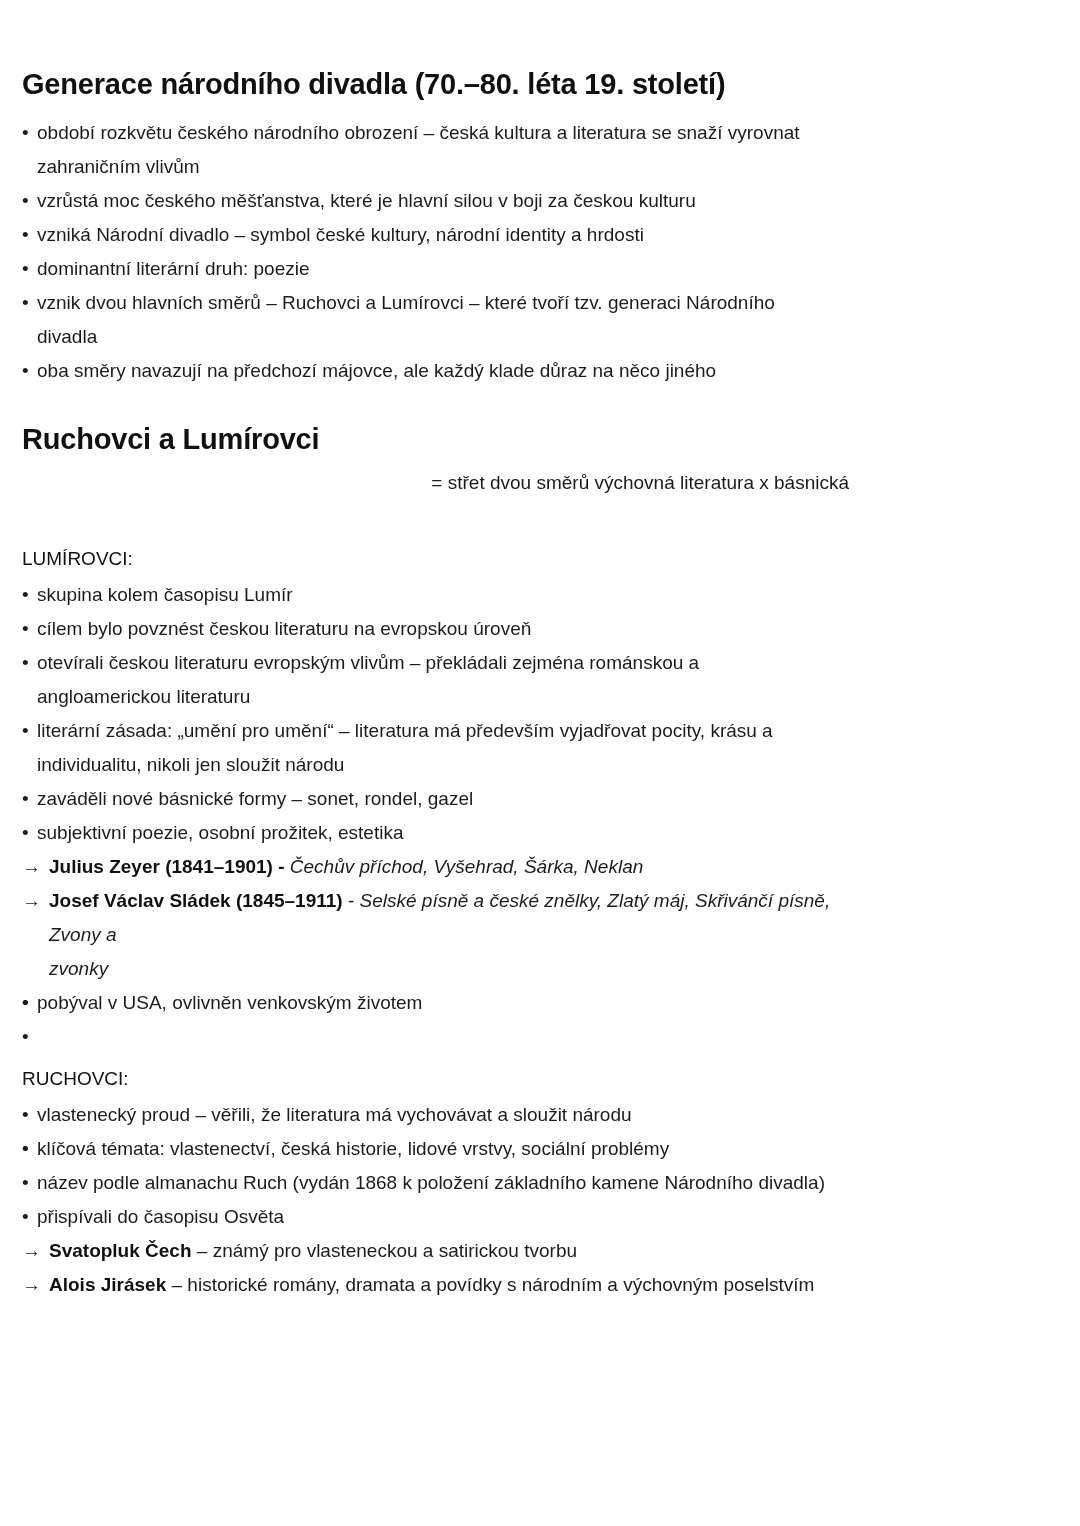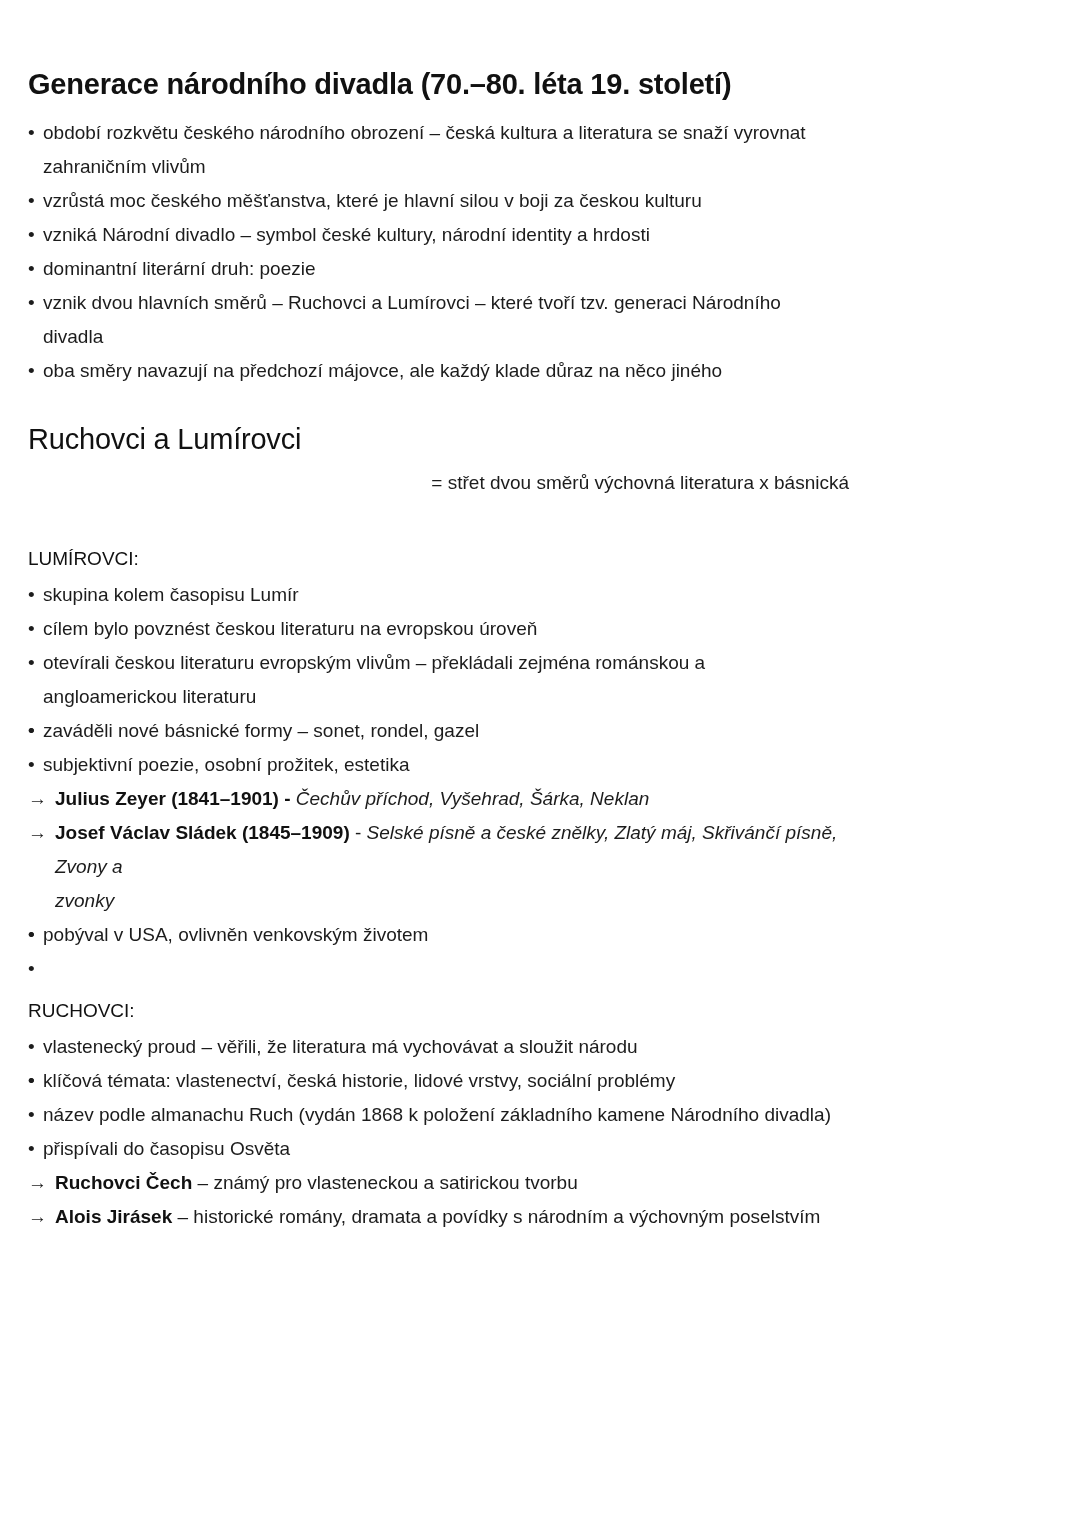--- a/index.html
+++ b/index.html
@@ -12,36 +12,36 @@
     height: 1526px;
     box-sizing: border-box;
     font-family: "Liberation Sans", "DejaVu Sans", sans-serif;
     color: #1c1c1c;
     -webkit-font-smoothing: antialiased;
   }
   .page {
     box-sizing: border-box;
     width: 897px;
     height: 1526px;
-    padding: 66px 48px 40px 28px;
+    padding: 66px 48px 40px 22px;
     overflow: hidden;
   }
   h1.doc-title {
     margin: 0 0 14px 0;
     font-size: 29px;
     line-height: 36px;
     font-weight: 700;
     color: #111111;
     letter-spacing: -0.2px;
   }
   h2.section-heading {
     margin: 32px 0 8px 0;
     font-size: 29px;
     line-height: 38px;
-    font-weight: 400;
+    font-weight: 700;
     color: #111111;
     letter-spacing: -0.2px;
   }
   p.section-subtitle {
     margin: 0;
     font-size: 19px;
     line-height: 34px;
     text-align: right;
   }
   p.group-label {
@@ -90,33 +90,33 @@
       <li class="dot"><span class="marker">•</span><span class="content"><span>oba směry navazují na předchozí májovce, ale každý klade důraz na něco jiného</span></span></li>
     </ul>
   <h2 class="section-heading">Ruchovci a Lumírovci</h2>
   <p class="section-subtitle">= střet dvou směrů výchovná literatura x básnická</p>
   <div id="groups">
       <p class="group-label">LUMÍROVCI:</p>
       <ul class="item-list">
         <li class="dot"><span class="marker">•</span><span class="content"><span>skupina kolem časopisu Lumír</span></span></li>
         <li class="dot"><span class="marker">•</span><span class="content"><span>cílem bylo povznést českou literaturu na evropskou úroveň</span></span></li>
         <li class="dot"><span class="marker">•</span><span class="content"><span>otevírali českou literaturu evropským vlivům – překládali zejména románskou a<br>angloamerickou literaturu</span></span></li>
-        <li class="dot"><span class="marker">•</span></li>
+        <li class="dot"><span class="marker">•</span><span class="content"><span>literární zásada: „umění pro umění“ – literatura má především vyjadřovat pocity, krásu a<br>individualitu, nikoli jen sloužit národu</span></span></li>
         <li class="dot"><span class="marker">•</span><span class="content"><span>zaváděli nové básnické formy – sonet, rondel, gazel</span></span></li>
         <li class="dot"><span class="marker">•</span><span class="content"><span>subjektivní poezie, osobní prožitek, estetika</span></span></li>
         <li class="arrow"><span class="marker">→</span><span class="content"><span class="b">Julius Zeyer (1841–1901) - </span><span class="i">Čechův příchod, Vyšehrad, Šárka, Neklan</span></span></li>
-        <li class="arrow"><span class="marker">→</span><span class="content"><span class="b">Josef Václav Sládek (1845–1909)</span><span> - </span><span class="i">Selské písně a české znělky, Zlatý máj, Skřivánčí písně, Zvony a<br>zvonky</span></span></li>
+        <li class="arrow"><span class="marker">→</span><span class="content"><span class="b">Josef Václav Sládek (1845–1911)</span><span> - </span><span class="i">Selské písně a české znělky, Zlatý máj, Skřivánčí písně, Zvony a<br>zvonky</span></span></li>
         <li class="dot"><span class="marker">•</span></li>
         <li class="dot"><span class="marker">•</span><span class="content"><span>pobýval v USA, ovlivněn venkovským životem</span></span></li>
         <li class="dot"><span class="marker">•</span></li>
       </ul>
       <p class="group-label">RUCHOVCI:</p>
       <ul class="item-list">
         <li class="dot"><span class="marker">•</span><span class="content"><span>vlastenecký proud – věřili, že literatura má vychovávat a sloužit národu</span></span></li>
         <li class="dot"><span class="marker">•</span></li>
         <li class="dot"><span class="marker">•</span><span class="content"><span>klíčová témata: vlastenectví, česká historie, lidové vrstvy, sociální problémy</span></span></li>
         <li class="dot"><span class="marker">•</span><span class="content"><span>název podle almanachu Ruch (vydán 1868 k položení základního kamene Národního divadla)</span></span></li>
         <li class="dot"><span class="marker">•</span><span class="content"><span>přispívali do časopisu Osvěta</span></span></li>
-        <li class="arrow"><span class="marker">→</span><span class="content"><span class="b">Ruchovci Čech</span><span> – známý pro vlasteneckou a satirickou tvorbu</span></span></li>
+        <li class="arrow"><span class="marker">→</span><span class="content"><span class="b">Svatopluk Čech</span><span> – známý pro vlasteneckou a satirickou tvorbu</span></span></li>
         <li class="arrow"><span class="marker">→</span><span class="content"><span class="b">Alois Jirásek</span><span> – historické romány, dramata a povídky s národním a výchovným poselstvím</span></span></li>
       </ul>
     </div>
 </div>
 
 </body></html>

